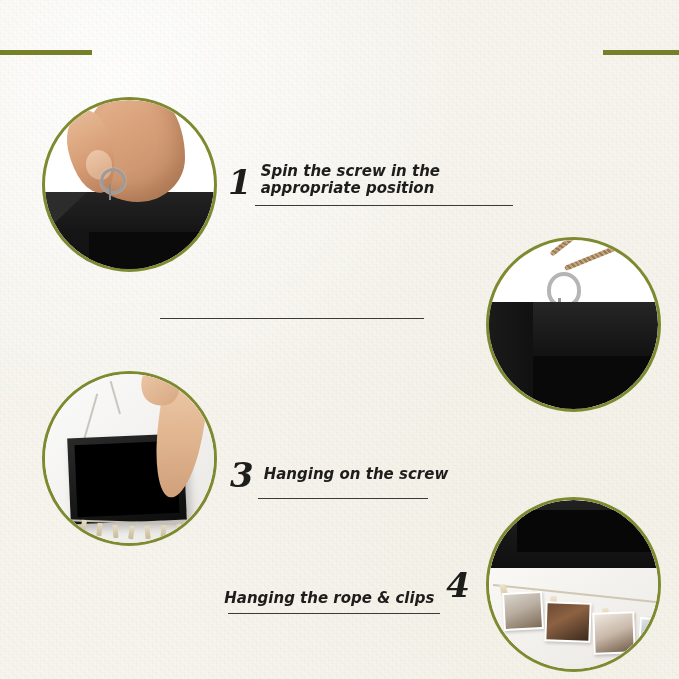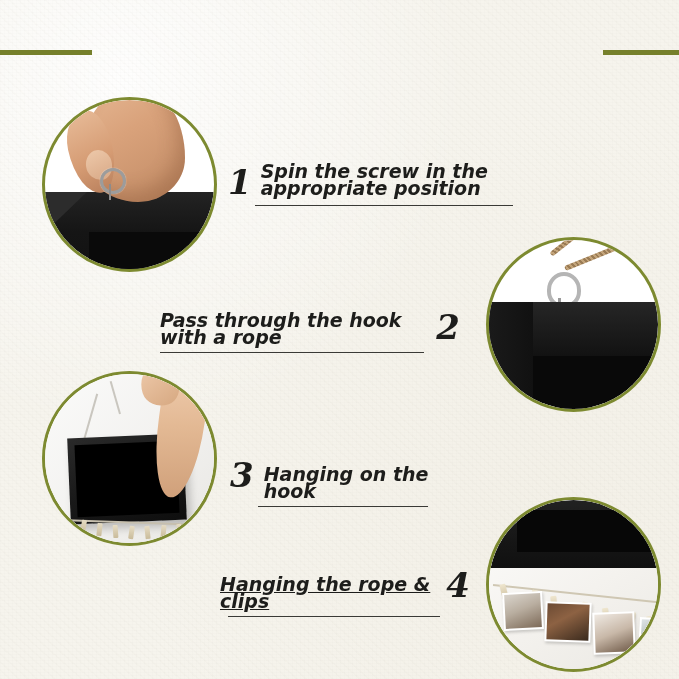--- a/index.html
+++ b/index.html
@@ -88,21 +88,21 @@
     font-style: italic;
     font-weight: bold;
     font-size: 34px;
     line-height: 34px;
     color: #1d1d1b;
   }
   .step-text {
     font-family: "DejaVu Sans", sans-serif;
     font-style: italic;
     font-weight: bold;
-    font-size: 19px;
+    font-size: 15px;
     line-height: 17px;
     color: #1d1d1b;
   }
   .step-rule {
     height: 1px;
     background: #3a3a36;
     margin-top: 6px;
   }
 
   
@@ -119,21 +119,21 @@
   
   #step-3 { left: 230px; top: 458px; width: 250px; }
   #step-3 .step-num { margin-right: 10px; margin-top: 0px; }
   #step-3 .step-text { margin-top: 8px; }
   #step-3 .step-rule { width: 170px; margin-left: 28px; }
 
   
   #step-4 { left: 220px; top: 572px; width: 250px; }
   #step-4 .step-row { justify-content: flex-end; }
   #step-4 .step-num { margin-left: 12px; margin-top: -4px; }
-  #step-4 .step-text { margin-top: 4px; text-decoration: underline; }
+  #step-4 .step-text { margin-top: 18px; }
   #step-4 .step-rule { width: 212px; margin-left: 8px; }
 
   
   #circle-1 { left: 42px;  top: 97px;  width: 175px; height: 175px; }
   .c1-frame {
     position: absolute;
     left: -6px; top: 92px; width: 190px; height: 90px;
     background: linear-gradient(180deg,#232323 0%, #151515 45%, #111 100%);
   }
   .c1-frame-bevel {
@@ -381,24 +381,20 @@
       <div class="c2-ring"></div>
       <div class="c2-ring-stem"></div>
       <div class="c2-frame"></div>
       <div class="c2-bevel"></div>
       <div class="c2-leftwall"></div>
       <div class="c2-inner"></div>
     </div>
   </div>
 
   <div id="step-2" class="step-block">
-    <div class="step-row">
-      <div class="step-text">Pass through the hook with a rope</div>
-      <div class="step-num">2</div>
-    </div>
     <div class="step-rule"></div>
   </div>
 
   <div id="circle-3" class="photo-circle">
     <div class="circle-inner">
       <div class="c3-wall"></div>
       <div class="c3-cord-l"></div>
       <div class="c3-cord-r"></div>
       <div class="c3-frame">
         <div class="c3-frame-inner"></div>
@@ -412,21 +408,21 @@
       <div class="c3-clip" style="left:84px;  top:152px; transform:rotate(8deg);"></div>
       <div class="c3-clip" style="left:100px; top:152px; transform:rotate(-6deg);"></div>
       <div class="c3-clip" style="left:116px; top:151px; transform:rotate(5deg);"></div>
       <div class="c3-clip" style="left:132px; top:150px; transform:rotate(-8deg);"></div>
     </div>
   </div>
 
   <div id="step-3" class="step-block">
     <div class="step-row">
       <div class="step-num">3</div>
-      <div class="step-text">Hanging on the hook</div>
+      <div class="step-text">Hanging on the screw</div>
     </div>
     <div class="step-rule"></div>
   </div>
 
   <div id="step-4" class="step-block">
     <div class="step-row">
       <div class="step-text">Hanging the rope &amp; clips</div>
       <div class="step-num">4</div>
     </div>
     <div class="step-rule"></div>

